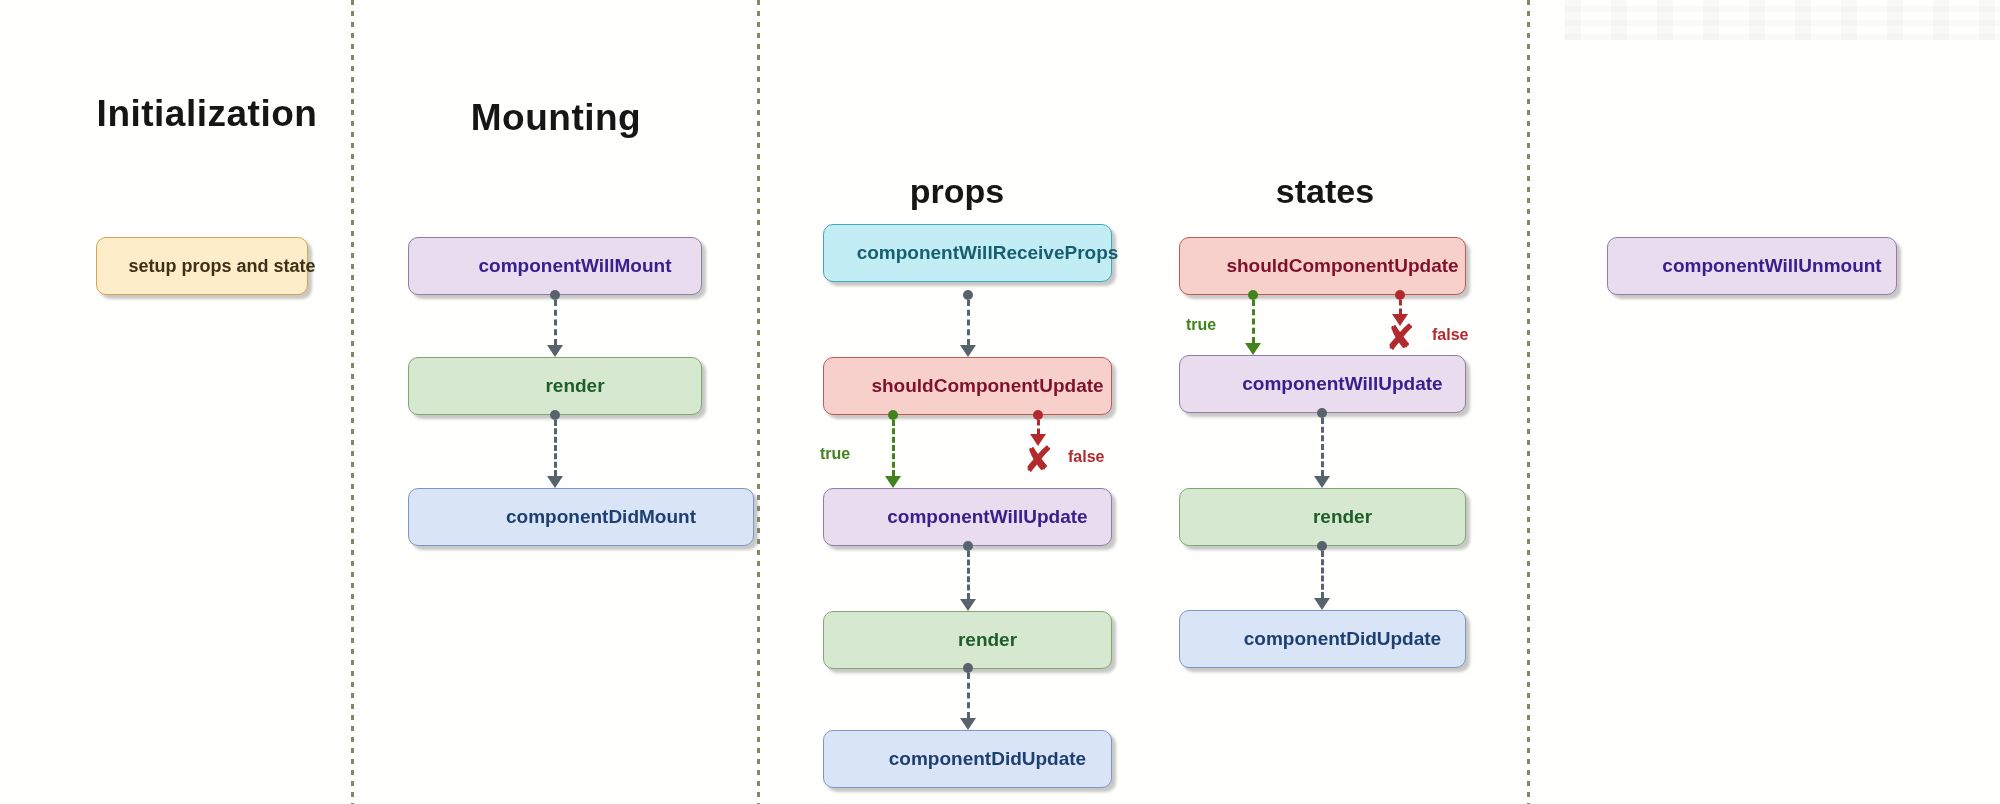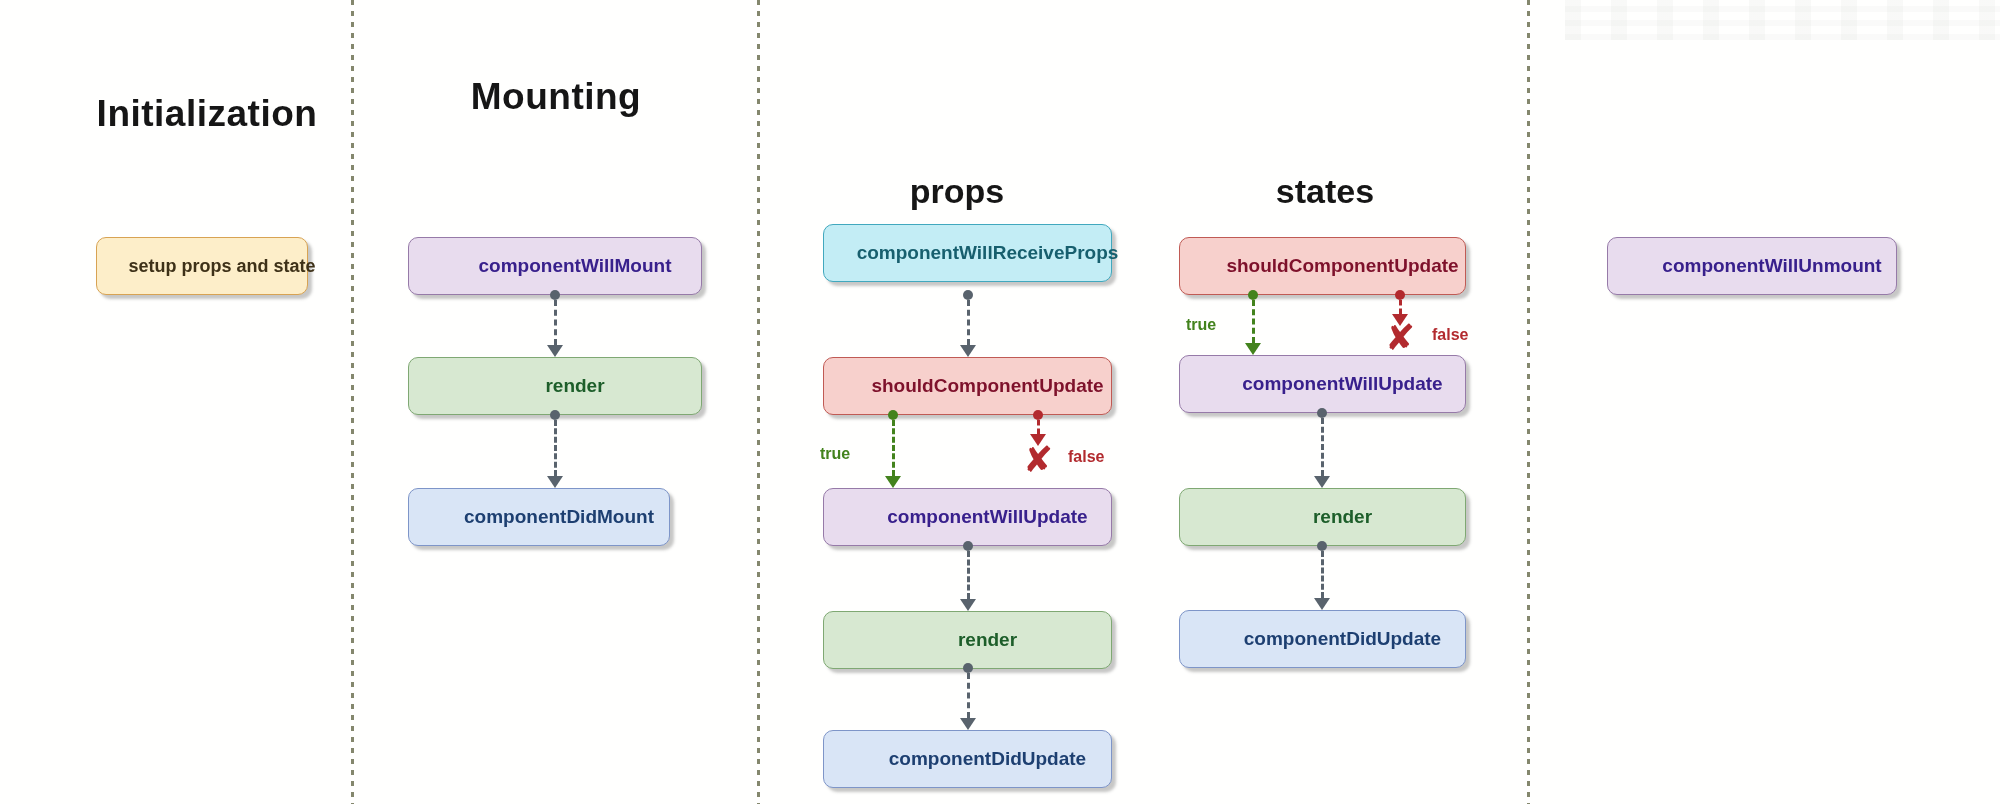--- a/index.html
+++ b/index.html
@@ -65,30 +65,30 @@
 
 <div class="canvas">
 
   <div class="watermark"></div>
 
   <div class="divider" style="left:351px"></div>
   <div class="divider" style="left:757px"></div>
   <div class="divider" style="left:1527px"></div>
 
   <div class="phase-title" style="left:207px;top:93px">Initialization</div>
-  <div class="phase-title" style="left:556px;top:76px">Mounting</div>
+  <div class="phase-title" style="left:556px;top:97px">Mounting</div>
 
   <div class="lane-label" style="left:957px;top:172px">props</div>
   <div class="lane-label" style="left:1325px;top:172px">states</div>
 
   <div class="node tan" style="left:96px;top:237px;width:212px">setup props and state</div>
 
   <div class="node purple" style="left:408px;top:237px;width:294px">componentWillMount</div>
   <div class="node green" style="left:408px;top:357px;width:294px">render</div>
-  <div class="node blue" style="left:408px;top:488px;width:262px">componentDidMount</div>
+  <div class="node blue" style="left:408px;top:488px;width:346px">componentDidMount</div>
 
   <div class="arrow gray" style="left:546px;top:290px;height:67px">
       <span class="dot"></span>
       <span class="line"></span>
       <span class="head"></span>
     </div>
   <div class="arrow gray" style="left:546px;top:410px;height:78px">
       <span class="dot"></span>
       <span class="line"></span>
       <span class="head"></span>

